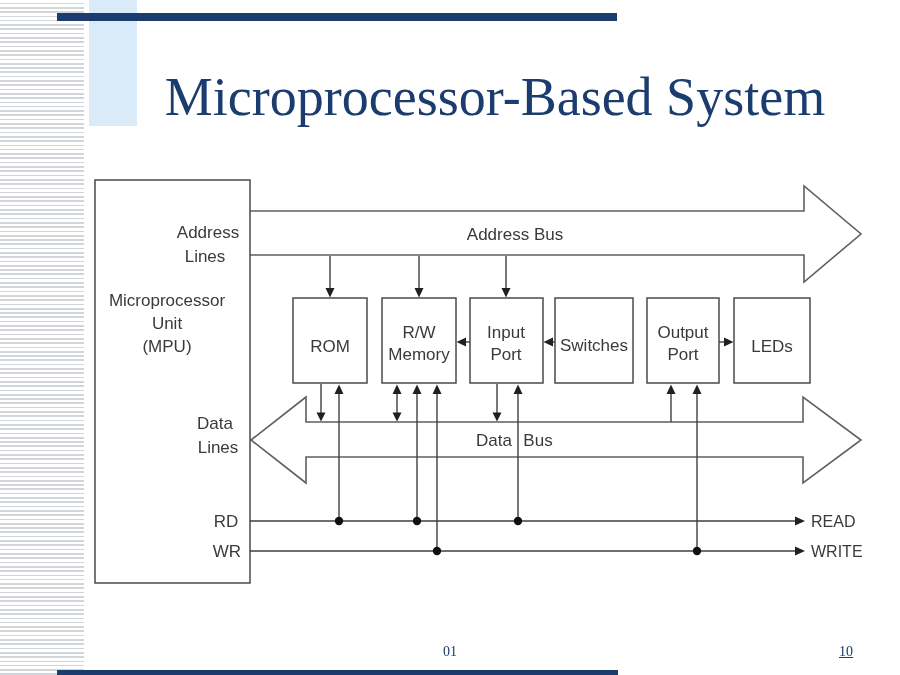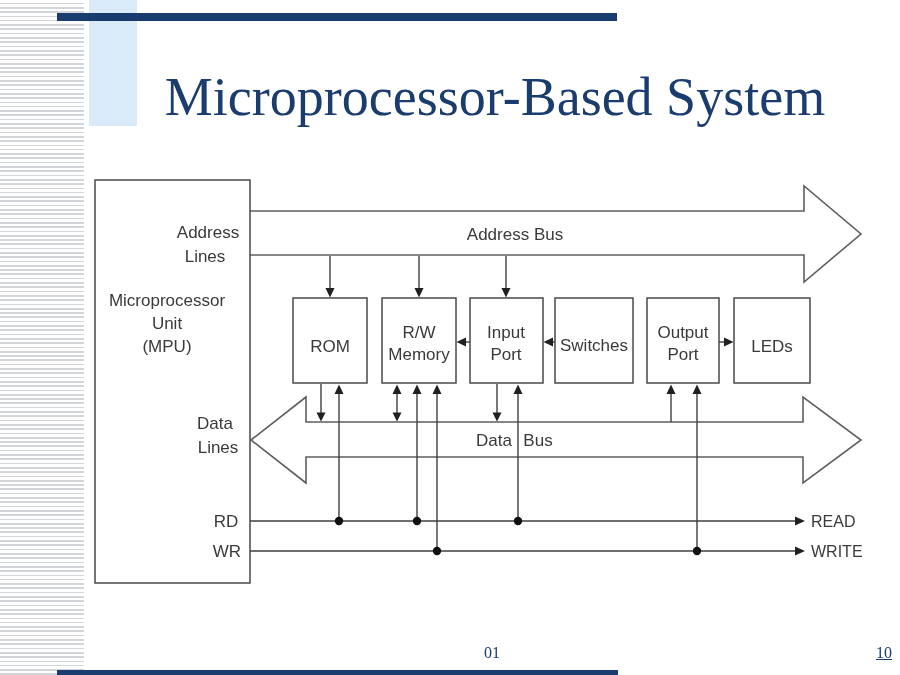--- a/index.html
+++ b/index.html
@@ -24,21 +24,21 @@
     position:absolute; left:57px; top:670px; width:561px; height:5px;
     background:#1b3c6e;
   }
   .title {
     position:absolute; left:90px; right:0; top:34px; text-align:center;
     font-family:"Liberation Serif", serif; font-size:54px; font-weight:400;
     color:#1b3c6e; white-space:nowrap;margin-top:32px;
   }
   .page-num {
     position:absolute; top:644px; font-family:"Liberation Serif", serif;
-    font-size:16px; color:#1b3c6e; text-align:right;
+    font-size:14px; color:#1b3c6e; text-align:center;
   }
   .page-num.left  { left:400px; width:100px; }
   .page-num.right { left:800px; width:92px;text-decoration:underline;  }
   svg.diagram { position:absolute; left:0; top:0; }
   .ln   { stroke:#3f3f3f; stroke-width:1.4; fill:none; }
   .busoutline { fill:#ffffff; stroke:#5f5f5f; stroke-width:1.6; }
   .box  { fill:#ffffff; stroke:#4a4a4a; stroke-width:1.5; }
   .ah   { fill:#202020; stroke:none; }
   .dot  { fill:#101010; stroke:none; }
   text.d {

